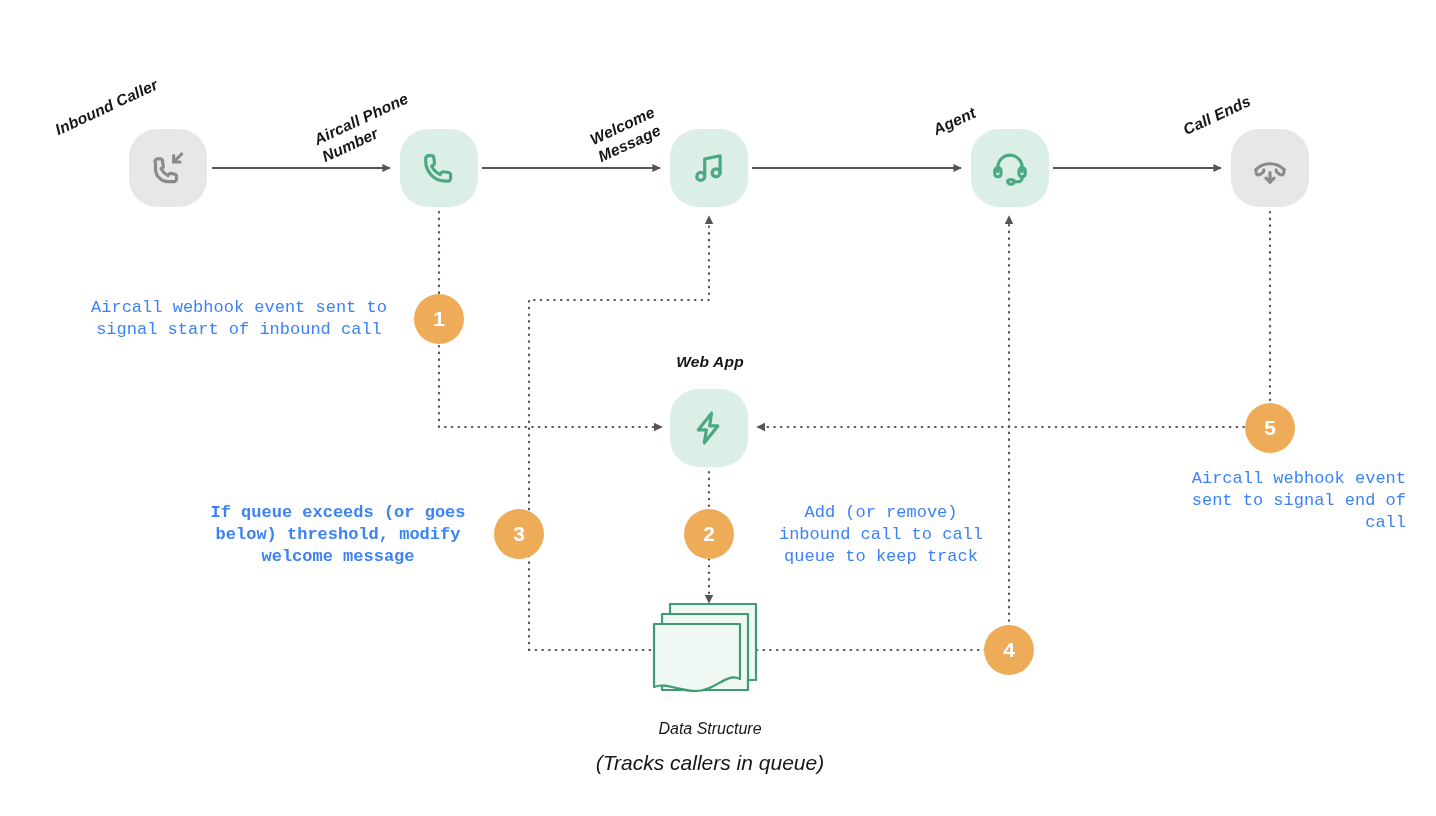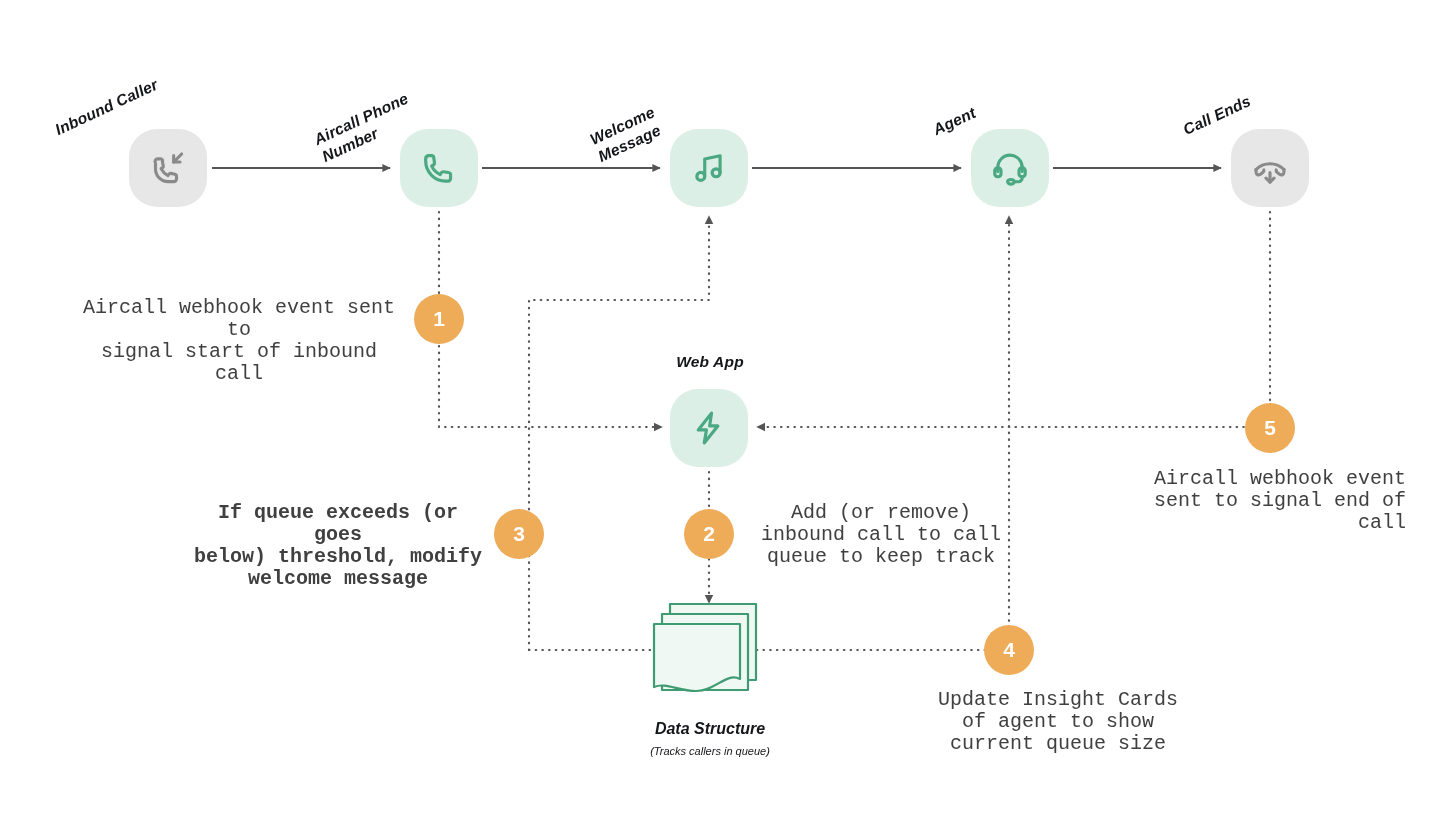--- a/index.html
+++ b/index.html
@@ -48,38 +48,38 @@
     font-size:21px;font-weight:bold;
     display:flex;align-items:center;justify-content:center;
     font-family:"Liberation Sans", sans-serif;
     z-index:6;
   }
 
   
   .desc{
     position:absolute;
     font-family:"Liberation Mono", monospace;
-    font-size:20px;
+    font-size:17px;
     line-height:22px;
-    color:#404040;
+    color:#3b82f6;
     white-space:pre-line;
     text-align:center;
     z-index:5;
   }
 
   
   .dscap{
     position:absolute;
     text-align:center;
     color:#15161a;
     font-style:italic;
     z-index:5;
   }
-  .dscap .t1{font-weight:bold;font-size:16px;line-height:22px;display:block;text-align:center;}
-  .dscap .t2{font-weight:normal;font-size:11px;line-height:22px;display:block;}
+  .dscap .t1{font-weight:normal;font-size:16px;line-height:22px;display:block;text-align:center;}
+  .dscap .t2{font-weight:normal;font-size:21px;line-height:22px;display:block;margin-top:12px;}
 
   
   svg.layer{position:absolute;left:0;top:0;width:1436px;height:816px;pointer-events:none;}
   svg.layer.behind{z-index:1;}
   svg.layer.front{z-index:4;}
 </style>
 </head>
 <body>
 
 <div id="stage">
@@ -206,21 +206,18 @@
 signal start of inbound call</div>
 
   <div class="desc" style="left:752px;top:502px;width:258px;">Add (or remove)
 inbound call to call
 queue to keep track</div>
 
   <div class="desc" style="left:193px;top:502px;width:290px;font-weight:bold;">If queue exceeds (or goes
 below) threshold, modify
 welcome message</div>
 
-  <div class="desc" style="left:913px;top:689px;width:290px;">Update Insight Cards
-of agent to show
-current queue size</div>
 
   <div class="desc" style="left:1134px;top:468px;width:272px;text-align:right;">Aircall webhook event
 sent to signal end of
 call</div>
 
 </div>
 
 </body></html>

